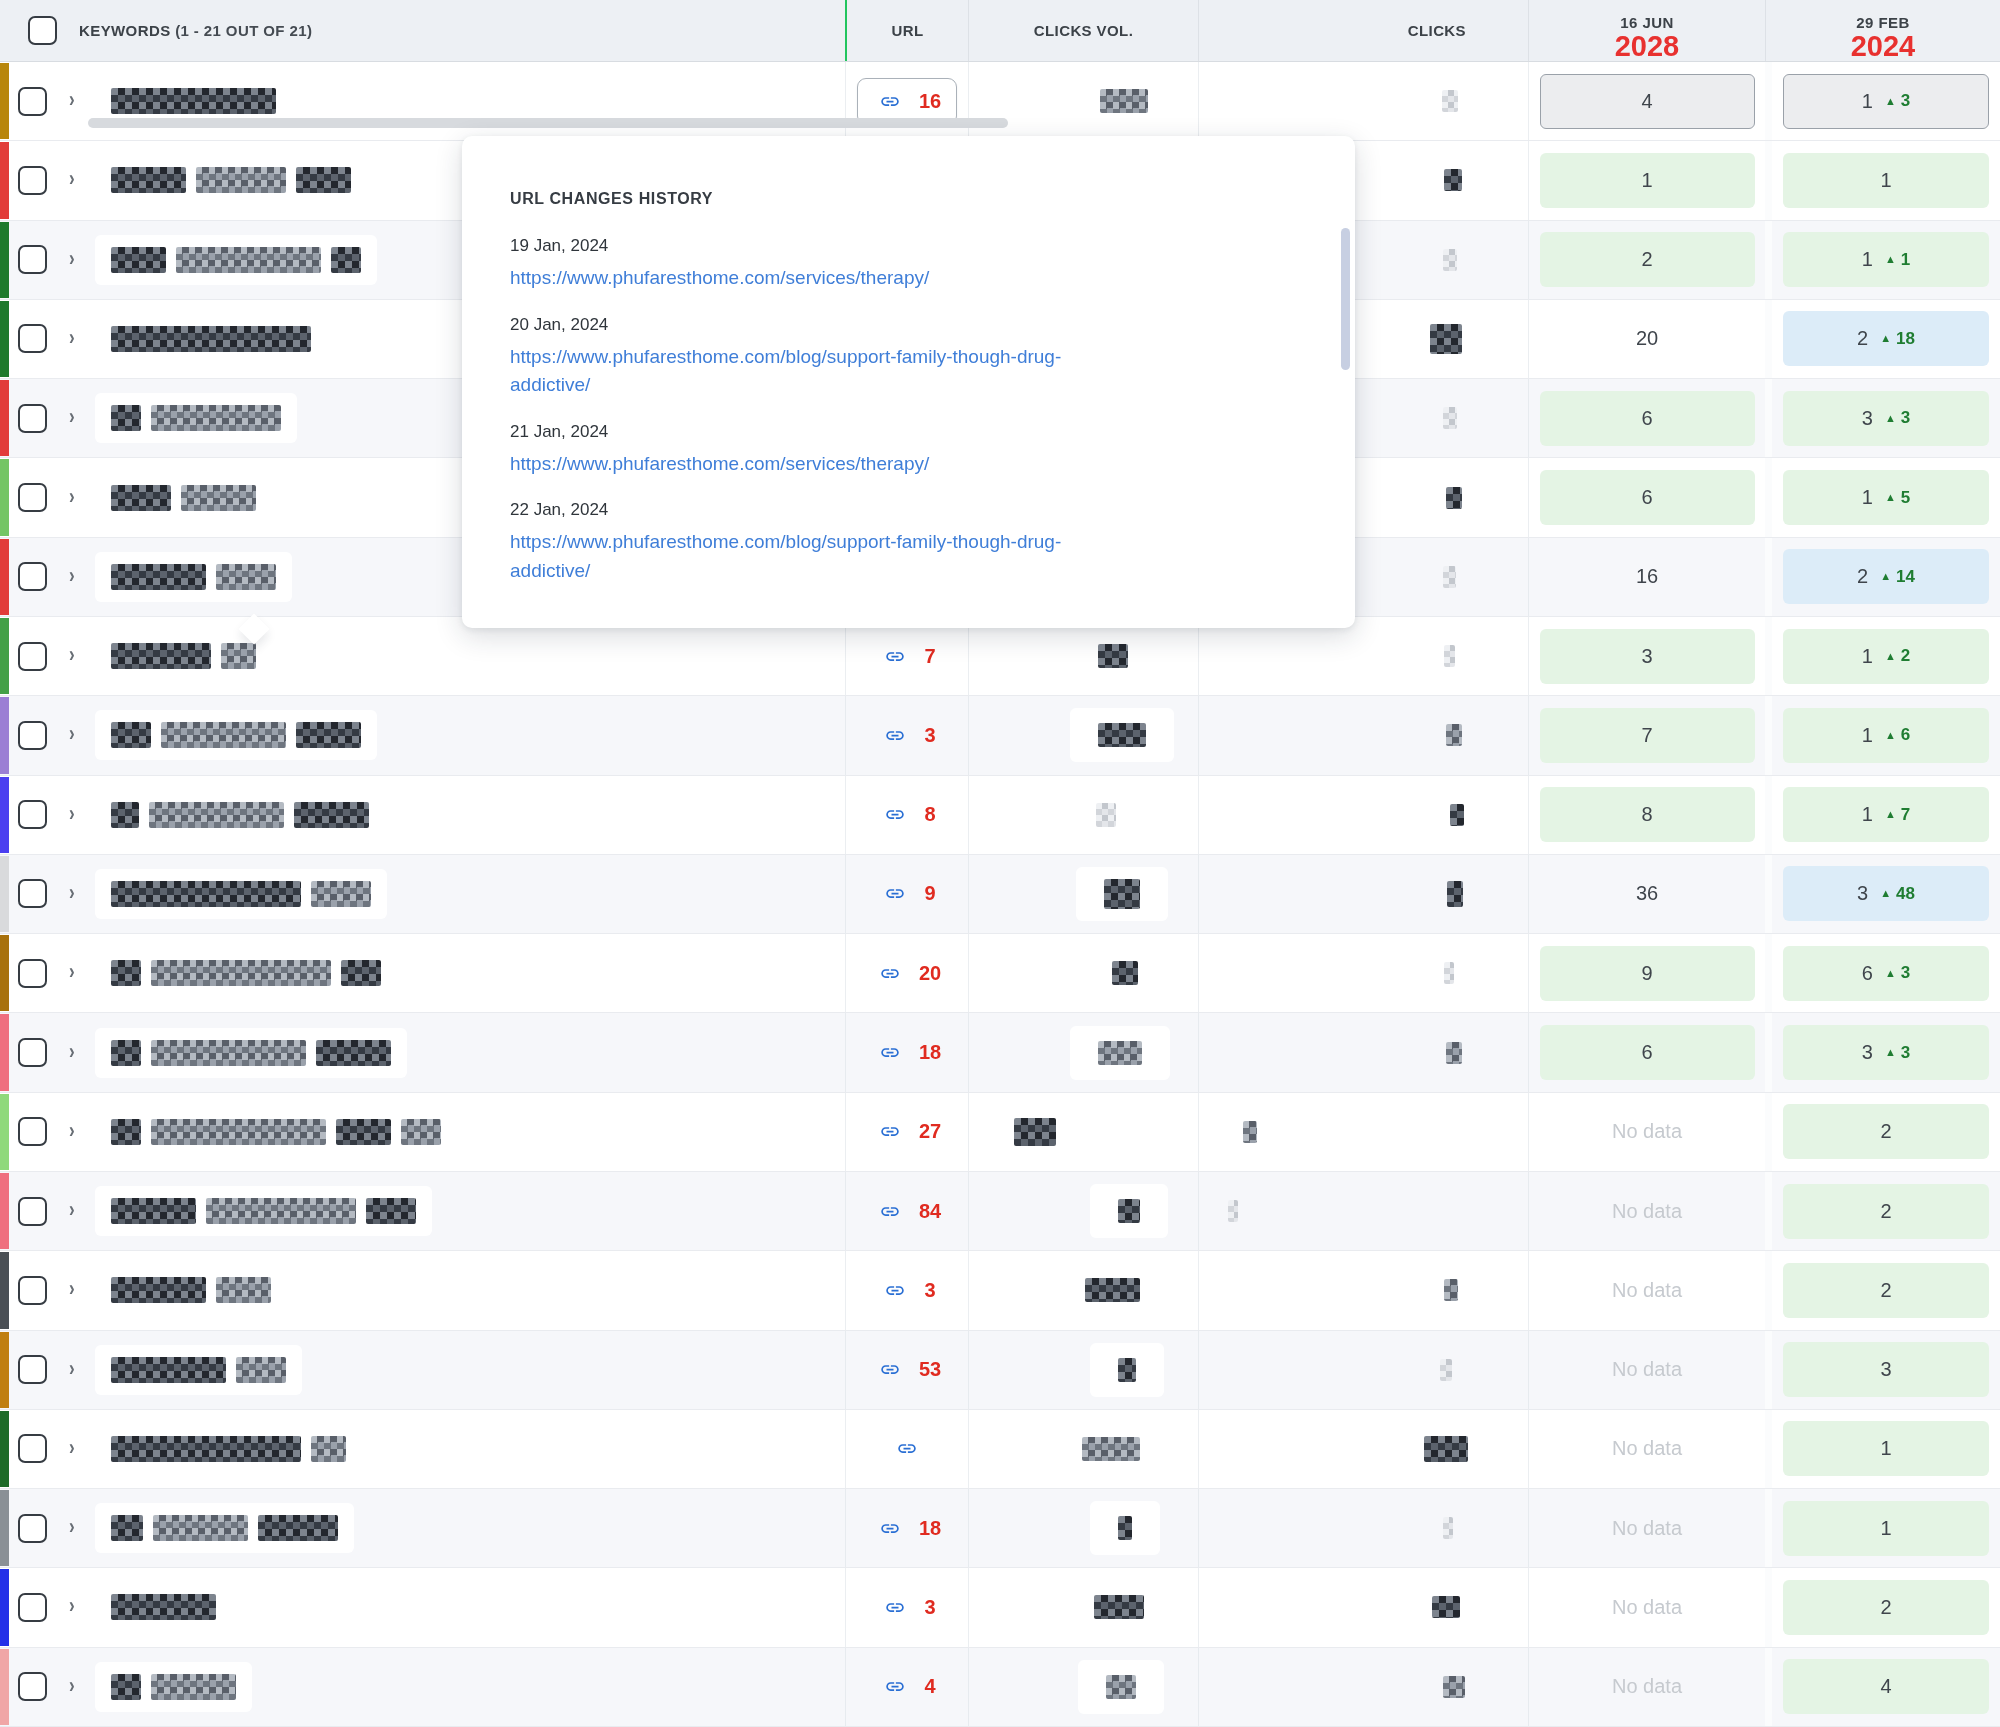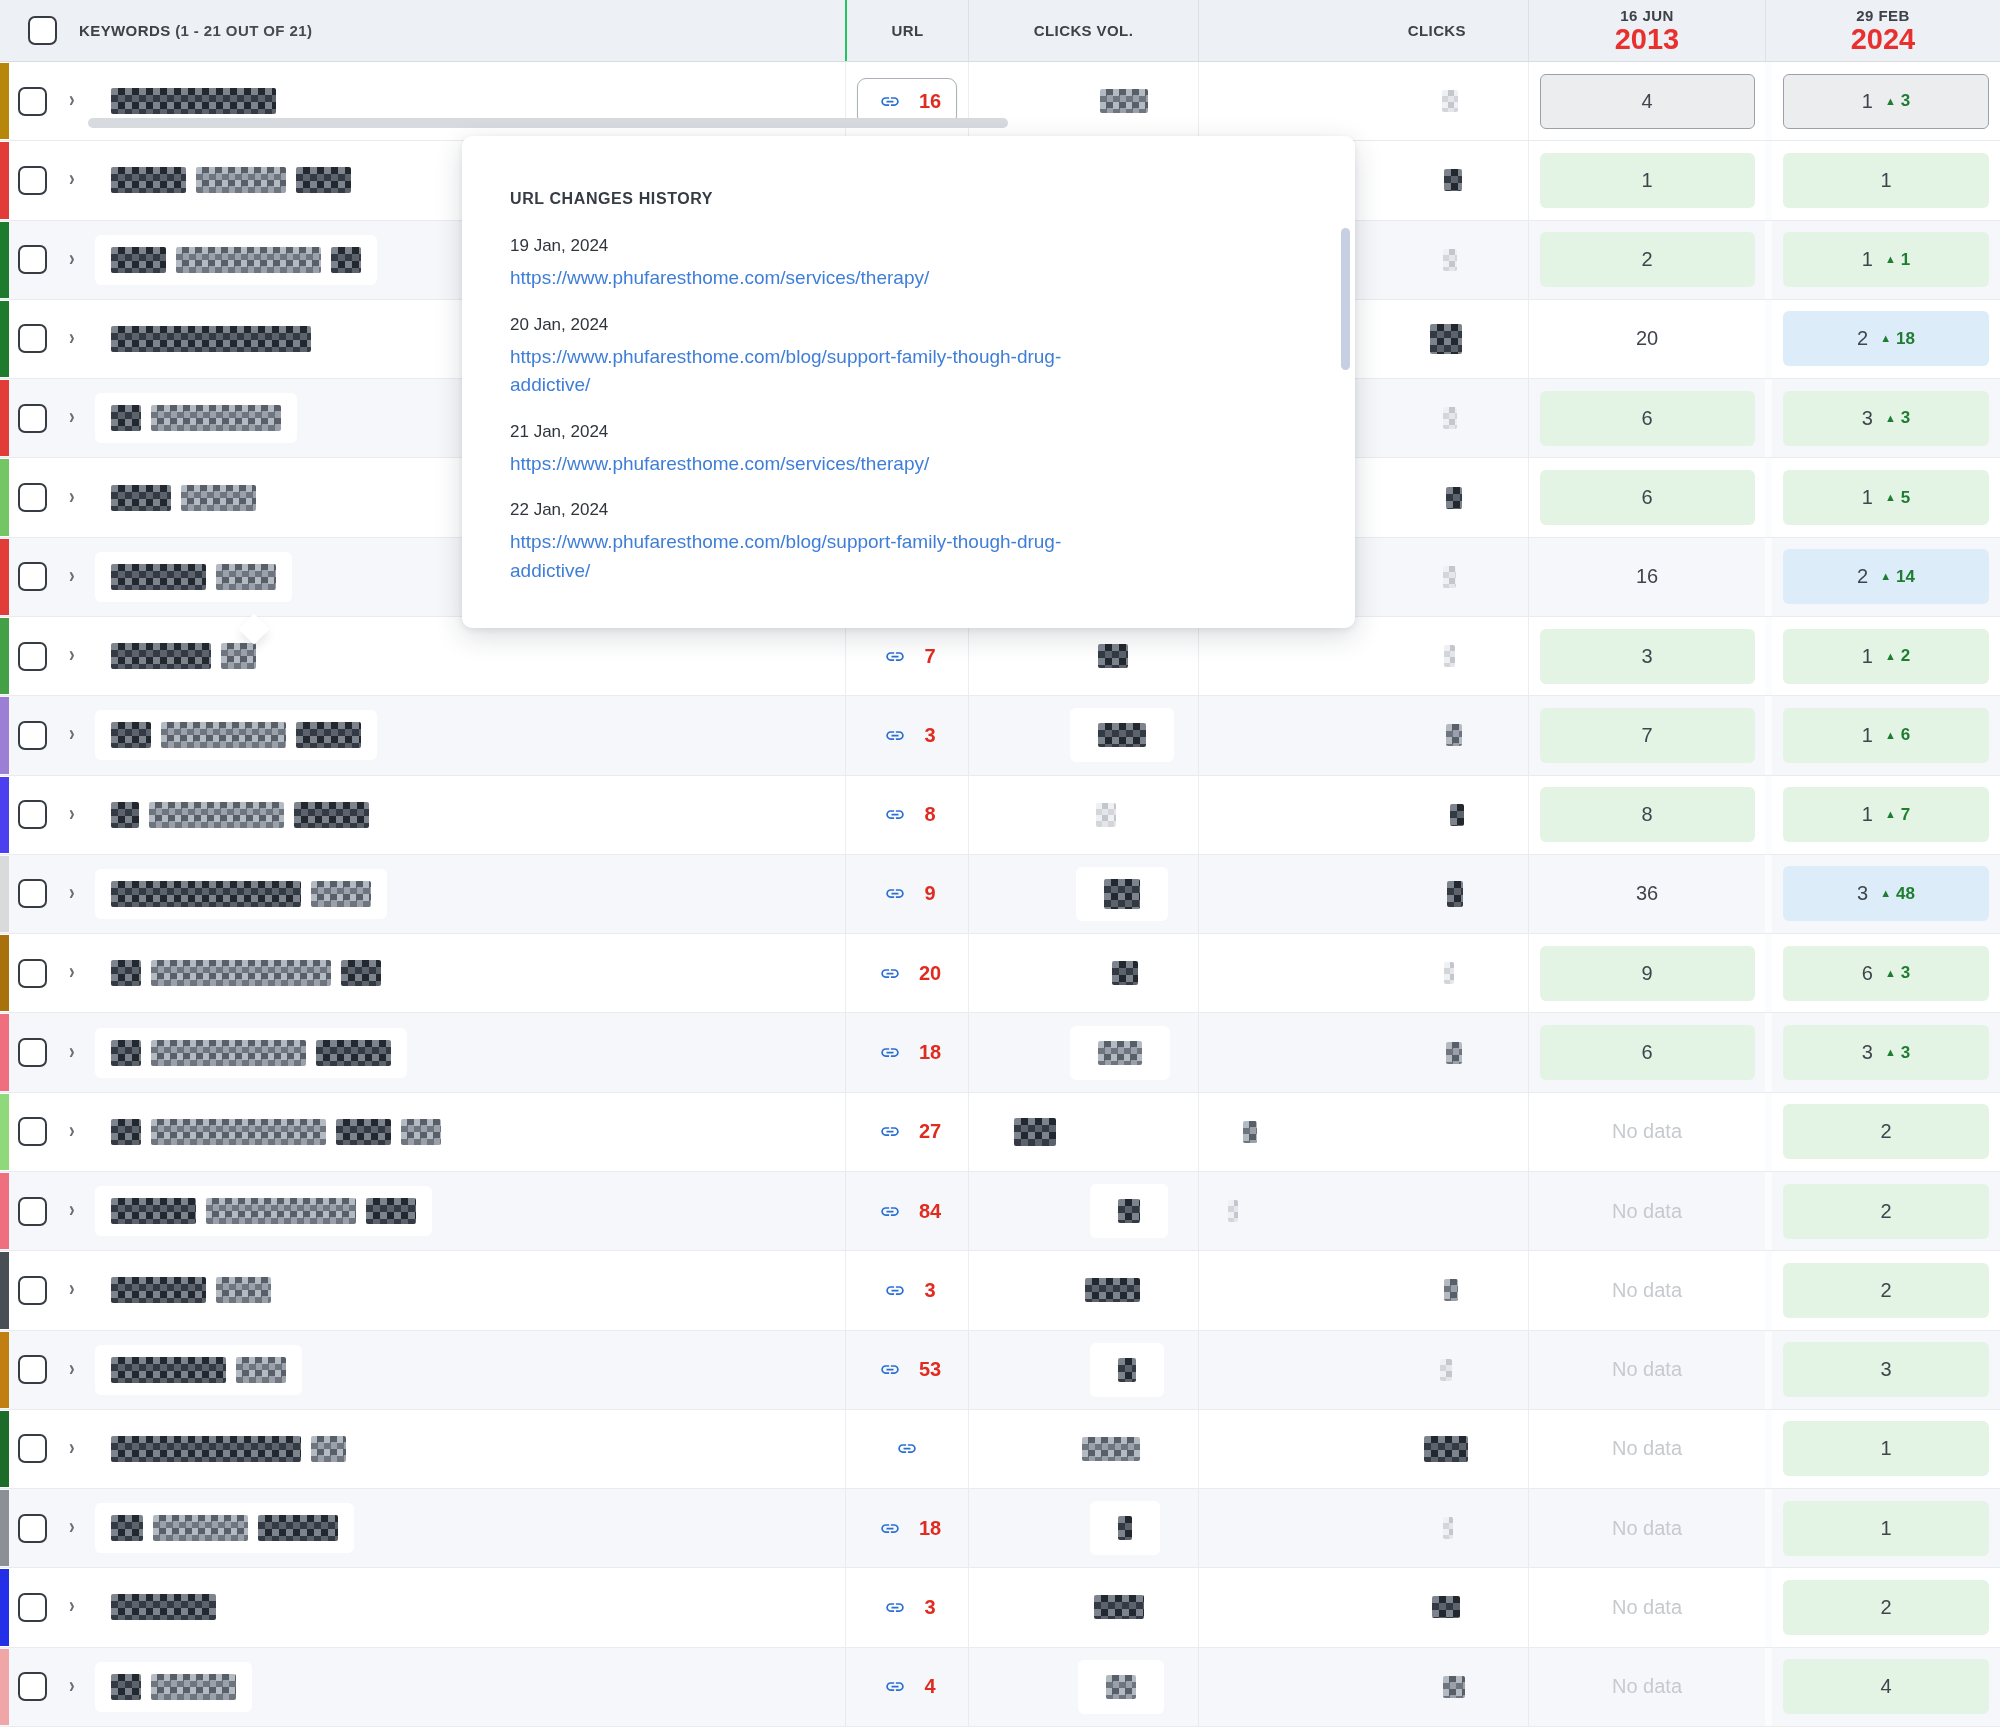--- a/index.html
+++ b/index.html
@@ -11,21 +11,21 @@
   
   .thead{
     display:flex;height:62px;background:#edf0f4;border-bottom:1px solid #d8dce1;
     align-items:center;font-weight:bold;font-size:15px;color:#3c4248;letter-spacing:.4px;
   }
   .th{height:100%;display:flex;align-items:center;justify-content:center;}
   .th-kw{width:845px;justify-content:flex-start;padding-left:28px;gap:22px;}
   .th-url{width:123px;border-left:2px solid #22c55e;}
   .th-sv{width:230px;border-left:1px solid #dde1e6;}
   .th-clicks{width:330px;border-left:1px solid #dde1e6;justify-content:flex-end;padding-right:62px;}
-  .th-date{width:237px;border-left:1px solid #dde1e6;flex-direction:column;justify-content:center;line-height:1;}
+  .th-date{width:237px;border-left:1px solid #dde1e6;flex-direction:column;justify-content:flex-end;line-height:1;}
   .th-date2{width:235px;}
   .th-date .day{font-size:15px;color:#3c4248;margin-bottom:2px;}
   .th-date .year{font-size:29px;color:#e8312f;font-weight:bold;letter-spacing:0;}
   .kwcount{font-weight:bold;color:#454b52;}
   
   .cb{width:29px;height:29px;border:2.5px solid #363c43;border-radius:7px;background:#fff;flex:0 0 auto;}
   
   .rows{display:flex;flex-direction:column;height:1665px;}
   .row{position:relative;flex:1 1 0;display:flex;align-items:center;background:#fff;border-bottom:1px solid #e9ebef;}
   .row.alt{background:#f6f7fa;}
@@ -94,21 +94,21 @@
       <span>
         <span>KEYWORDS</span>
         <span class="kwcount">(1 - 21 OUT OF 21)</span>
       </span>
     </div>
     <div class="th th-url">URL</div>
     <div class="th th-sv">CLICKS VOL.</div>
     <div class="th th-clicks">CLICKS</div>
     <div class="th th-date">
       <div class="day">16 JUN</div>
-      <div class="year">2013</div>
+      <div class="year">2028</div>
     </div>
     <div class="th th-date th-date2">
       <div class="day">29 FEB</div>
       <div class="year">2024</div>
     </div>
   </div>
 
   <div class="rows" id="rows">
       <div class="row">
         <span class="colorbar" style="background: rgb(184, 134, 11);"></span>

